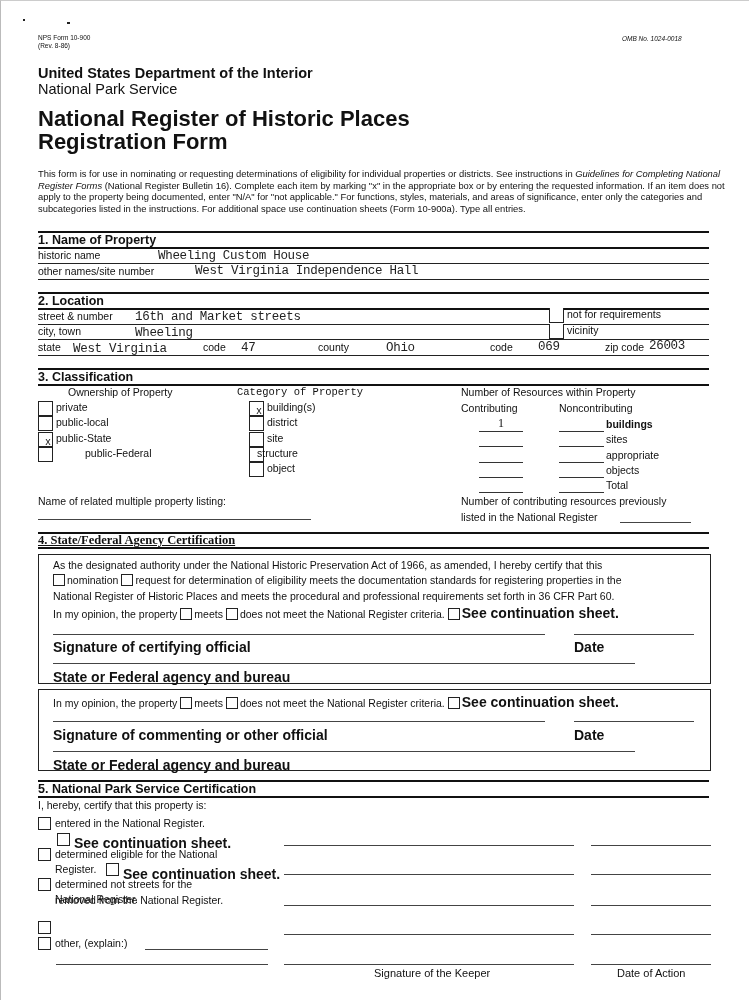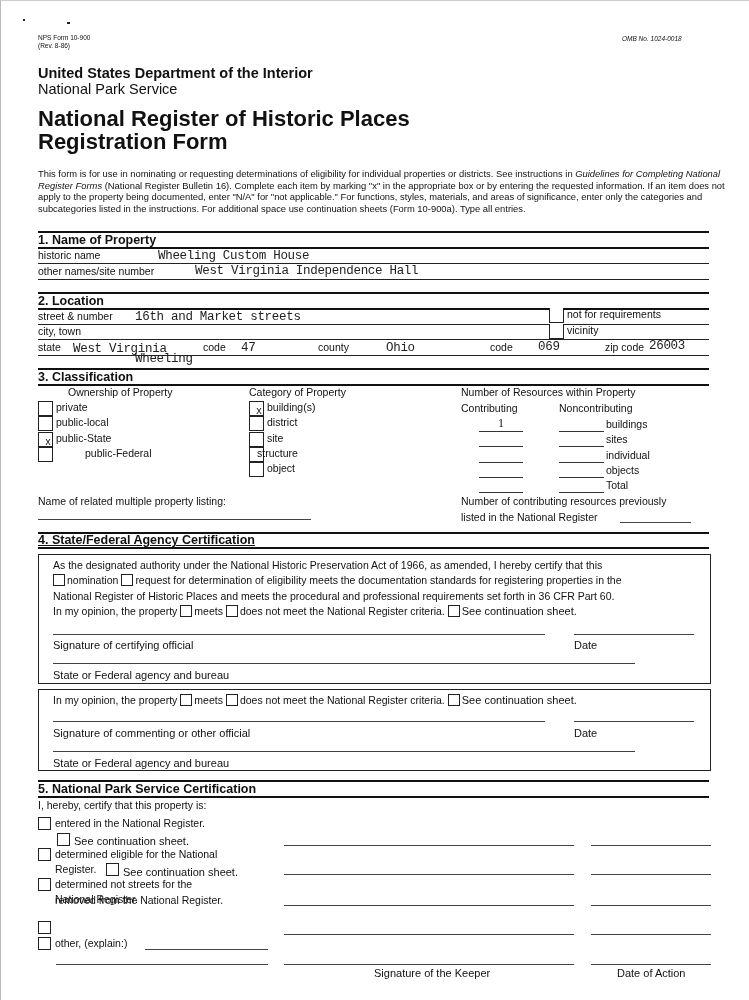--- a/index.html
+++ b/index.html
@@ -12,21 +12,21 @@
   .mono { font-family: "Liberation Mono", "DejaVu Sans Mono", monospace; font-size: 12.5px; color: #222; letter-spacing: -0.3px; }
   .tiny { font-size: 6.5px; line-height: 7px; }
   .hdr1 { font-size: 14.5px; font-weight: bold; }
   .hdr2 { font-size: 14.5px; }
   .title { font-size: 22px; font-weight: bold; line-height: 23px; }
   .intro { font-size: 9.4px; line-height: 11.6px; width: 690px; }
   .intro i { font-style: italic; }
   .sec-title { font-size: 12.5px; font-weight: bold; text-align: center; }
   .lbl { font-size: 10.5px; }
   .lbl-s { font-size: 11px; }
-  .lbl-xs { font-size: 11px; }
+  .lbl-xs { font-size: 14px; font-weight: bold; }
   .rule { position: absolute; height: 0; border-top: 1px solid #222; }
   .rule2 { position: absolute; height: 0; border-top: 2px solid #111; }
   .uline { position: absolute; height: 0; border-top: 1px solid #444; }
   .cb { position: absolute; width: 13px; height: 13px; border: 1px solid #222; border-right-width: 1px; box-sizing: border-box; background: #fff; }
   .cb .x { position: absolute; right: 1px; bottom: -2px; font-size: 10px; font-family: "Liberation Mono", monospace; line-height: 10px; }
   .box { position: absolute; border: 1px solid #222; box-sizing: border-box; }
   .inline-cb { display: inline-block; width: 12px; height: 12px; border: 1px solid #222; box-sizing: border-box; vertical-align: -2px; margin: 0 2px 0 3px; }
 </style>
 </head>
 <body>
@@ -63,21 +63,21 @@
 <div class="abs sec-title" style="left:37px;top:293px;">2. Location</div>
 <div class="rule2" style="left:37px;top:307px;width:671px;"></div>
 
 <div class="abs lbl" style="left:37px;top:309px;">street &amp; number</div>
 <div class="abs mono" style="left:134px;top:309px;">16th and Market streets</div>
 <div class="cb" style="left:548px;top:307px;width:15px;height:15px;border-top:none;"></div>
 <div class="abs lbl" style="left:566px;top:307px;">not for requirements</div>
 <div class="rule" style="left:37px;top:323px;width:671px;"></div>
 
 <div class="abs lbl" style="left:37px;top:324px;">city, town</div>
-<div class="abs mono" style="left:134px;top:325px;margin-top:26px;">Wheeling</div>
+<div class="abs mono" style="left:134px;top:325px;">Wheeling</div>
 <div class="cb" style="left:548px;top:323px;width:15px;height:15px;border-top:none;"></div>
 <div class="abs lbl" style="left:566px;top:323px;">vicinity</div>
 <div class="rule" style="left:37px;top:338px;width:671px;"></div>
 
 <div class="abs lbl" style="left:37px;top:340px;">state</div>
 <div class="abs mono" style="left:72px;top:341px;">West Virginia</div>
 <div class="abs lbl" style="left:202px;top:340px;">code</div>
 <div class="abs mono" style="left:240px;top:340px;">47</div>
 <div class="abs lbl" style="left:317px;top:340px;">county</div>
 <div class="abs mono" style="left:385px;top:340px;">Ohio</div>
@@ -98,21 +98,21 @@
     <div class="cb" style="left: 37px; top: 415.3px; width: 15px; height: 15px;"></div>
     <div class="abs lbl" style="left: 55px; top: 415.3px;">public-local</div>
     <div class="cb" style="left: 37px; top: 430.6px; width: 15px; height: 15px;">
       <span class="x">x</span>
     </div>
     <div class="abs lbl" style="left: 55px; top: 430.6px;">public-State</div>
     <div class="cb" style="left: 37px; top: 445.9px; width: 15px; height: 15px;"></div>
     <div class="abs lbl" style="left: 55px; top: 445.9px; margin-left: 29px;">public-Federal</div>
   </div>
 
-<div class="abs lbl" style="left:248px;top:385px;">Category of Property</div>
+<div class="abs lbl" style="left:236px;top:385px;font-family:Liberation Mono, monospace;">Category of Property</div>
 <div id="category-list">
     <div class="cb" style="left: 248px; top: 400px; width: 15px; height: 15px;">
       <span class="x">x</span>
     </div>
     <div class="abs lbl" style="left: 266px; top: 400px;">building(s)</div>
     <div class="cb" style="left: 248px; top: 415.3px; width: 15px; height: 15px;"></div>
     <div class="abs lbl" style="left: 266px; top: 415.3px;">district</div>
     <div class="cb" style="left: 248px; top: 430.6px; width: 15px; height: 15px;"></div>
     <div class="abs lbl" style="left: 266px; top: 430.6px;">site</div>
     <div class="cb" style="left: 248px; top: 445.9px; width: 15px; height: 15px;"></div>
@@ -120,44 +120,44 @@
     <div class="cb" style="left: 248px; top: 461.2px; width: 15px; height: 15px;"></div>
     <div class="abs lbl" style="left: 266px; top: 461.2px;">object</div>
   </div>
 
 <div class="abs lbl" style="left:460px;top:385px;">Number of Resources within Property</div>
 <div class="abs lbl" style="left:460px;top:401px;">Contributing</div>
 <div class="abs lbl" style="left:558px;top:401px;">Noncontributing</div>
 <div id="resource-rows">
     <div class="abs" style="left: 478px; top: 416px; width: 44px; height: 14px; border-bottom: 1px solid rgb(51, 51, 51); text-align: center; font-family: &quot;Liberation Serif&quot;, serif; font-size: 12px; line-height: 12px;">1</div>
     <div class="abs" style="left: 558px; top: 416px; width: 45px; height: 14px; border-bottom: 1px solid rgb(51, 51, 51); text-align: center; font-size: 12px;"></div>
-    <div class="abs lbl" style="left: 605px; top: 417px;">buildings</div>
+    <div class="abs lbl" style="left: 605px; top: 417px; font-weight: bold;">buildings</div>
     <div class="abs" style="left: 478px; top: 431.3px; width: 44px; height: 14px; border-bottom: 1px solid rgb(51, 51, 51); text-align: center; font-family: &quot;Liberation Serif&quot;, serif; font-size: 12px; line-height: 12px;"></div>
     <div class="abs" style="left: 558px; top: 431.3px; width: 45px; height: 14px; border-bottom: 1px solid rgb(51, 51, 51); text-align: center; font-size: 12px;"></div>
     <div class="abs lbl" style="left: 605px; top: 432.3px;">sites</div>
     <div class="abs" style="left: 478px; top: 446.6px; width: 44px; height: 14px; border-bottom: 1px solid rgb(51, 51, 51); text-align: center; font-family: &quot;Liberation Serif&quot;, serif; font-size: 12px; line-height: 12px;"></div>
     <div class="abs" style="left: 558px; top: 446.6px; width: 45px; height: 14px; border-bottom: 1px solid rgb(51, 51, 51); text-align: center; font-size: 12px;"></div>
-    <div class="abs lbl" style="left: 605px; top: 447.6px;">individual</div>
+    <div class="abs lbl" style="left: 605px; top: 447.6px;">appropriate</div>
     <div class="abs" style="left: 478px; top: 461.9px; width: 44px; height: 14px; border-bottom: 1px solid rgb(51, 51, 51); text-align: center; font-family: &quot;Liberation Serif&quot;, serif; font-size: 12px; line-height: 12px;"></div>
     <div class="abs" style="left: 558px; top: 461.9px; width: 45px; height: 14px; border-bottom: 1px solid rgb(51, 51, 51); text-align: center; font-size: 12px;"></div>
     <div class="abs lbl" style="left: 605px; top: 462.9px;">objects</div>
     <div class="abs" style="left: 478px; top: 477.2px; width: 44px; height: 14px; border-bottom: 1px solid rgb(51, 51, 51); text-align: center; font-family: &quot;Liberation Serif&quot;, serif; font-size: 12px; line-height: 12px;"></div>
     <div class="abs" style="left: 558px; top: 477.2px; width: 45px; height: 14px; border-bottom: 1px solid rgb(51, 51, 51); text-align: center; font-size: 12px;"></div>
     <div class="abs lbl" style="left: 605px; top: 478.2px;">Total</div>
   </div>
 
 <div class="abs lbl" style="left:37px;top:494px;">Name of related multiple property listing:</div>
 <div class="uline" style="left:37px;top:518px;width:273px;"></div>
 
 <div class="abs lbl" style="left:460px;top:494px;">Number of contributing resources previously</div>
 <div class="abs lbl" style="left:460px;top:510px;">listed in the National Register</div>
 <div class="uline" style="left:619px;top:521px;width:71px;"></div>
 
 <div class="rule2" style="left:37px;top:531px;width:671px;"></div>
-<div class="abs sec-title" style="left:37px;top:532px;text-decoration:underline;text-decoration-thickness:1px;">4. State/Federal Agency Certification</div>
+<div class="abs sec-title" style="left:37px;top:532px;text-decoration:underline;text-decoration-thickness:1px;font-family:Liberation Serif, serif;">4. State/Federal Agency Certification</div>
 <div class="rule2" style="left:37px;top:546px;width:671px;"></div>
 
 <div class="box" style="left:37px;top:553px;width:673px;height:130px;"></div>
 <div class="abs lbl" style="left:52px;top:558px;">As the designated authority under the National Historic Preservation Act of 1966, as amended, I hereby certify that this</div>
 <div class="abs lbl" style="left:52px;top:573px;white-space:nowrap;">
   <span class="inline-cb" style="margin-left:0;"></span><span>nomination</span><span class="inline-cb"></span><span>request for determination of eligibility meets the documentation standards for registering properties in the</span>
 </div>
 <div class="abs lbl" style="left:52px;top:589px;">National Register of Historic Places and meets the procedural and professional requirements set forth in 36 CFR Part 60.</div>
 <div class="abs lbl" style="left:52px;top:604px;white-space:nowrap;">
   <span>In my opinion, the property</span><span class="inline-cb"></span><span>meets</span><span class="inline-cb"></span><span>does not meet the National Register criteria.</span><span class="inline-cb"></span><span class="lbl-xs">See continuation sheet.</span>

